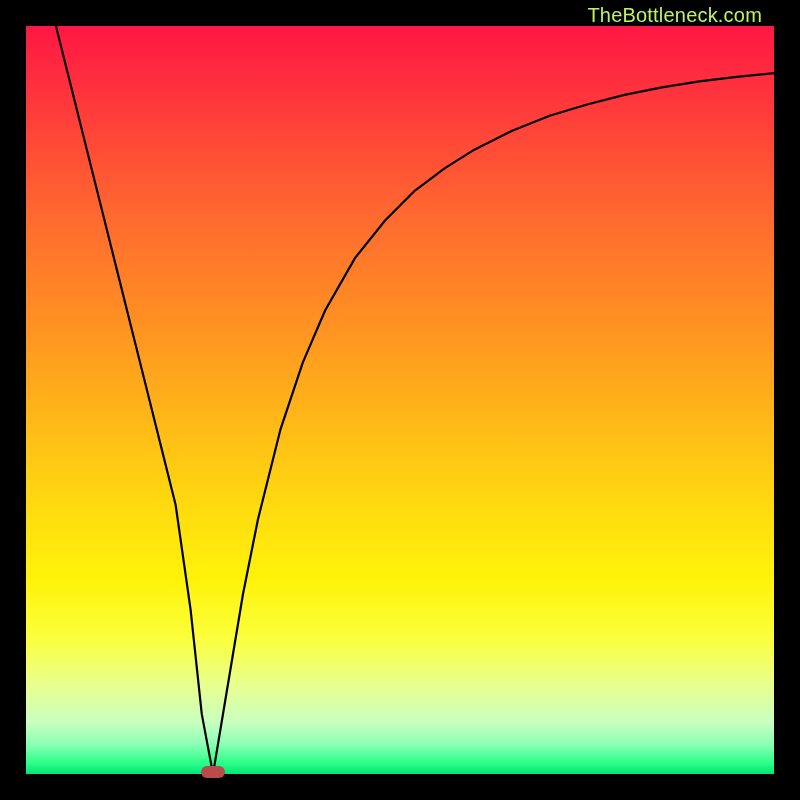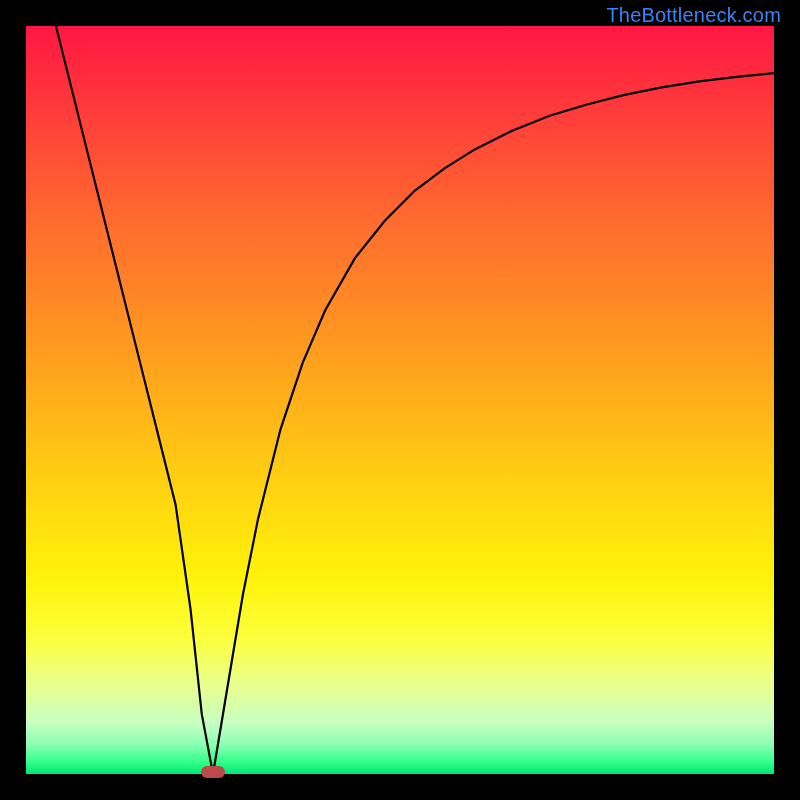--- a/index.html
+++ b/index.html
@@ -29,24 +29,24 @@
       #e9ff8d 88%,
       #c9ffc0 93%,
       #8dffb5 96%,
       #2dff89 98.5%,
       #00e676 100%
     );
   }
   .watermark {
     position: absolute;
     top: 4px;
-    right: 19px;
+    right: 38px;
     font-family: Arial, Helvetica, sans-serif;
     font-size: 20px;
-    color: #3b82f6;
+    color: #bef264;
     letter-spacing: 0.2px;
   }
   svg.curve {
     position: absolute;
     left: 0; top: 0;
     width: 748px;
     height: 748px;
     overflow: visible;
   }
   .marker {

